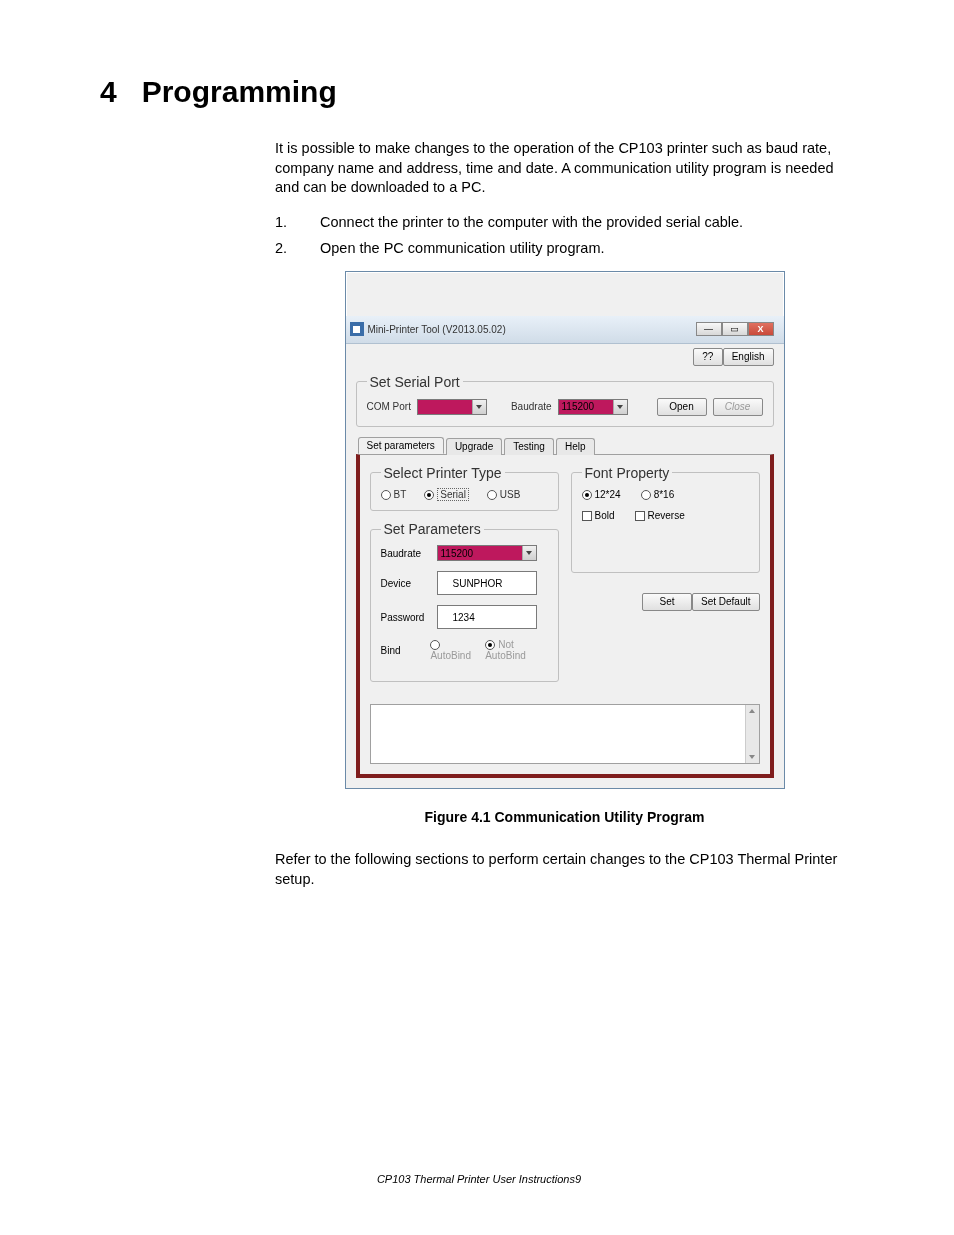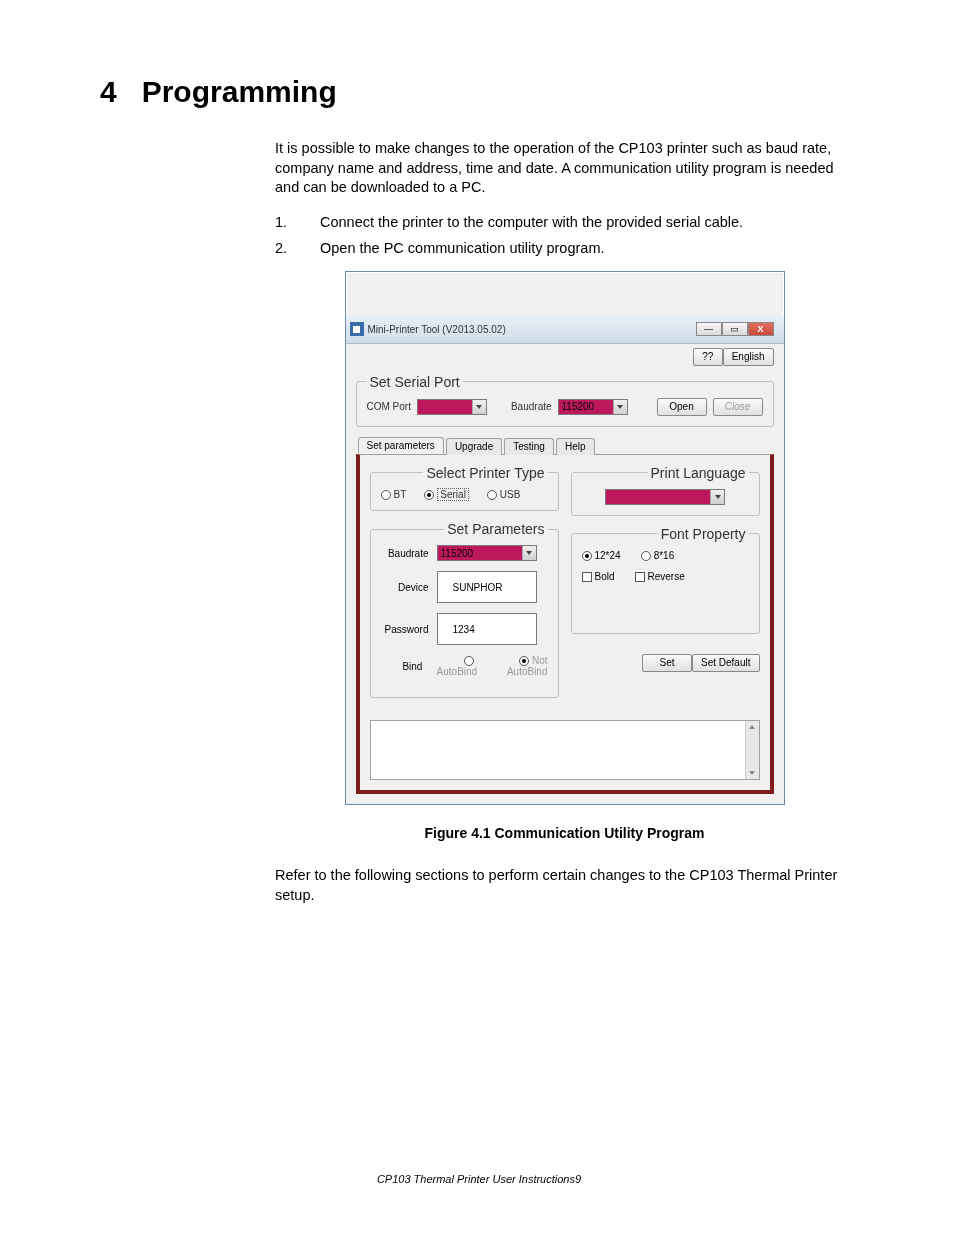--- a/index.html
+++ b/index.html
@@ -138,21 +138,21 @@
     background: linear-gradient(#f0f0f0,#d0d0d0);
     position:absolute; right:0; top:0;
     display:flex; align-items:center; justify-content:center;
   }
   .combo .arrow::after{
     content:""; border-left:3px solid transparent;
     border-right:3px solid transparent;
     border-top:4px solid #444;
   }
   .textbox {
-    height: 32px;
+    height: 24px;
     border: 1px solid #7a7a7a;
     background:#fff;
     font-size:10px;
     padding-left:15px;
     display:flex; align-items:center;
   }
   .tabs {
     display:flex;
     border-bottom: 1px solid #a0a0a0;
     margin-bottom: -1px;
@@ -173,21 +173,20 @@
   .tab.active {
     background: #f0f0f0;
     border-bottom: 1px solid #f0f0f0;
     top: 0;
   }
   .tab-panel {
     border: 4px solid #7f1d1d;
     border-top: 1px solid #a0a0a0;
     padding: 10px;
     background: #f0f0f0;
-    text-align: right;
   }
   .two-col { display:flex; gap: 12px; }
   .col { flex:1; }
   .radio, .check {
     width:10px; height:10px;
     border:1px solid #555;
     display:inline-block;
     margin-right:3px;
     vertical-align:middle;
     background:#fff;
@@ -343,29 +342,20 @@
                 </div>
                 <div class="param-row">
                   <span class="param-label">Bind</span>
                   <span style="color:#9a9a9a"><span class="radio"></span><span class="label" style="color:#9a9a9a">AutoBind</span></span>
                   <span style="color:#9a9a9a"><span class="radio sel"></span><span class="label" style="color:#9a9a9a">Not AutoBind</span></span>
                 </div>
               </fieldset>
             </div>
 
             <div class="col">
-              <fieldset>
-                <legend>Print Language</legend>
-                <div class="row" style="justify-content:center">
-                  <div class="combo" style="width:120px">
-                    <span></span>
-                    <div class="arrow"></div>
-                  </div>
-                </div>
-              </fieldset>
 
               <fieldset style="min-height:108px">
                 <legend>Font Property</legend>
                 <div class="font-row">
                   <span><span class="radio sel"></span><span>12*24</span></span>
                   <span><span class="radio"></span><span>8*16</span></span>
                 </div>
                 <div class="font-row">
                   <span><span class="check"></span><span>Bold</span></span>
                   <span><span class="check"></span><span>Reverse</span></span>

